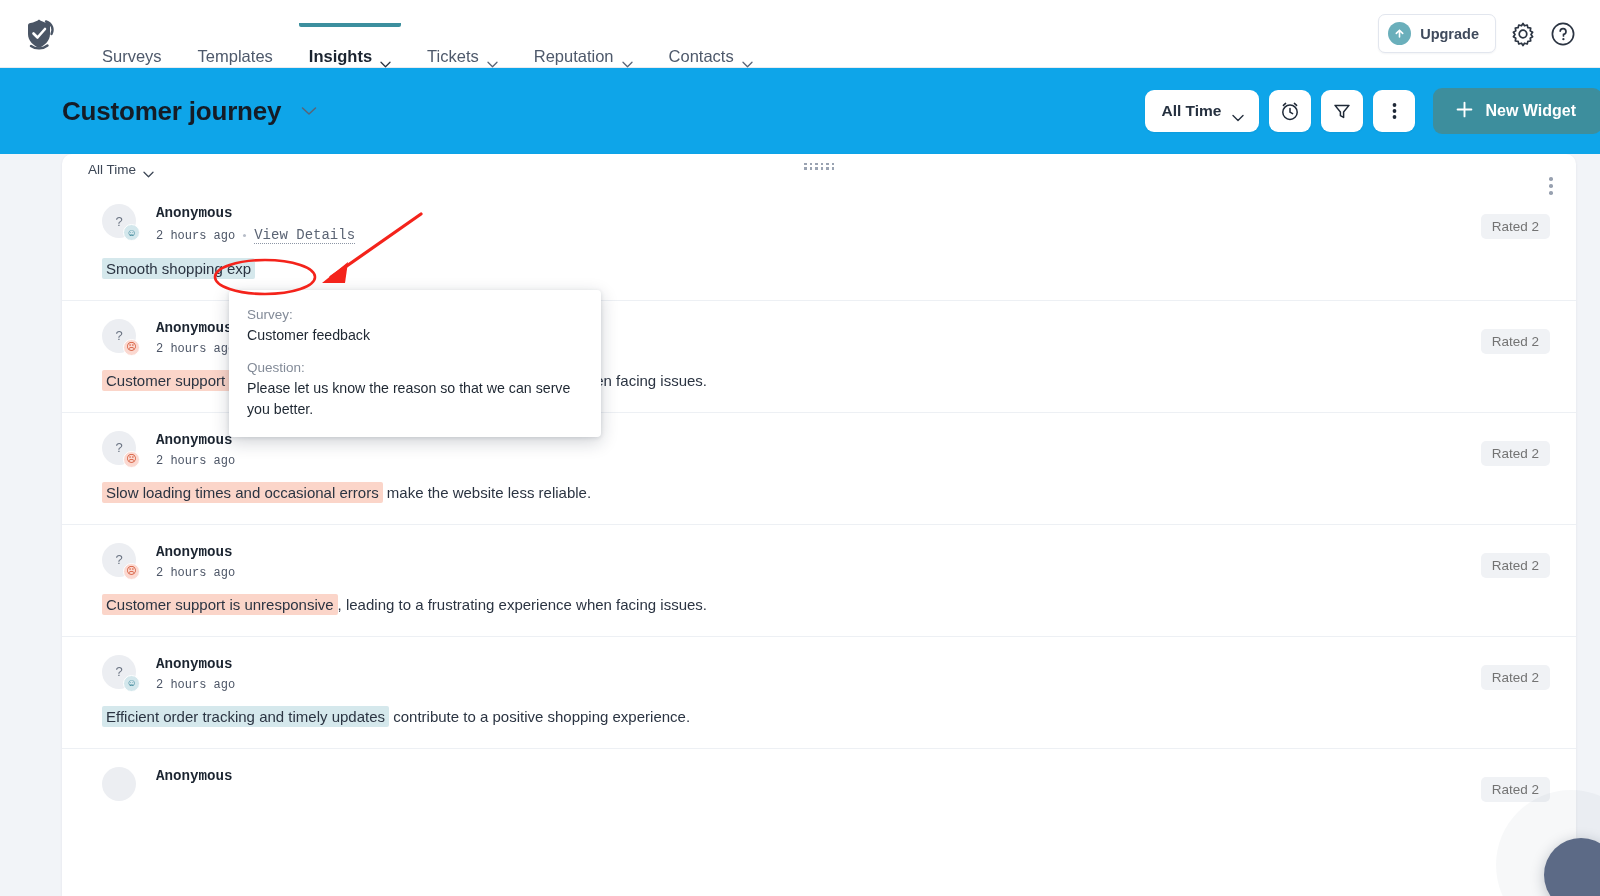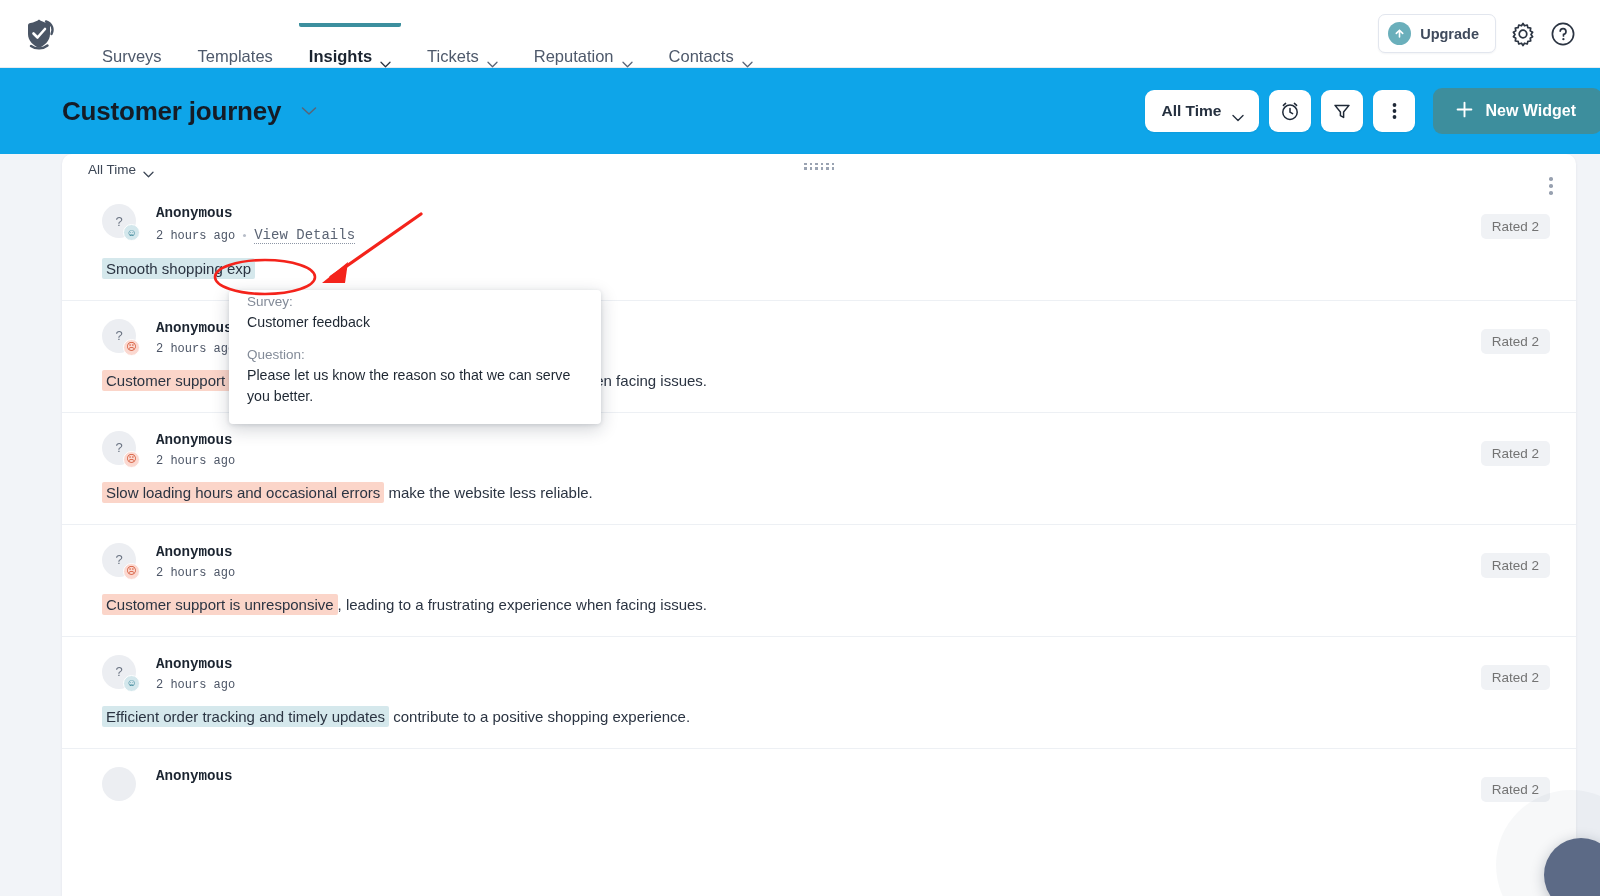--- a/index.html
+++ b/index.html
@@ -201,21 +201,21 @@
     font-size: 13.5px; color: #737373;
   }
 
   
   .popover {
     position: absolute;
     left: 229px; top: 290px;
     width: 372px;
     background: #ffffff;
     border-radius: 4px;
-    padding: 2px 18px 17px 18px;
+    padding: 15px 18px 17px 18px;
     box-shadow: 0 5px 18px rgba(20,30,50,.20), 0 1px 4px rgba(20,30,50,.12);
     z-index: 40;
   }
   .pop-label { font-size: 13.5px; color: #838b98; line-height: 1.5; }
   .pop-value { font-size: 14.2px; color: #1e2732; line-height: 1.5; }
   .pop-gap { height: 11px; }
 
   
   .annot { position: absolute; left: 0; top: 0; width: 1600px; height: 896px; pointer-events: none; z-index: 60; }
 
@@ -452,21 +452,21 @@
           <div class="mood sad">☹</div>
         </div>
         <div class="meta">
           <div class="meta-name">Anonymous</div>
           <div class="meta-sub">
             <span class="meta-time">2 hours ago</span>
           </div>
         </div>
       </div>
       <div class="resp-text">
-        <span class="hl neg">Slow loading hours and occasional errors</span><span> make the website less reliable.</span>
+        <span class="hl neg">Slow loading times and occasional errors</span><span> make the website less reliable.</span>
       </div>
     </div>
 
     <div class="resp-row">
       <div class="rated">Rated 2</div>
       <div class="resp-head">
         <div class="avatar-wrap">
           <div class="avatar">?</div>
           <div class="mood sad">☹</div>
         </div>

